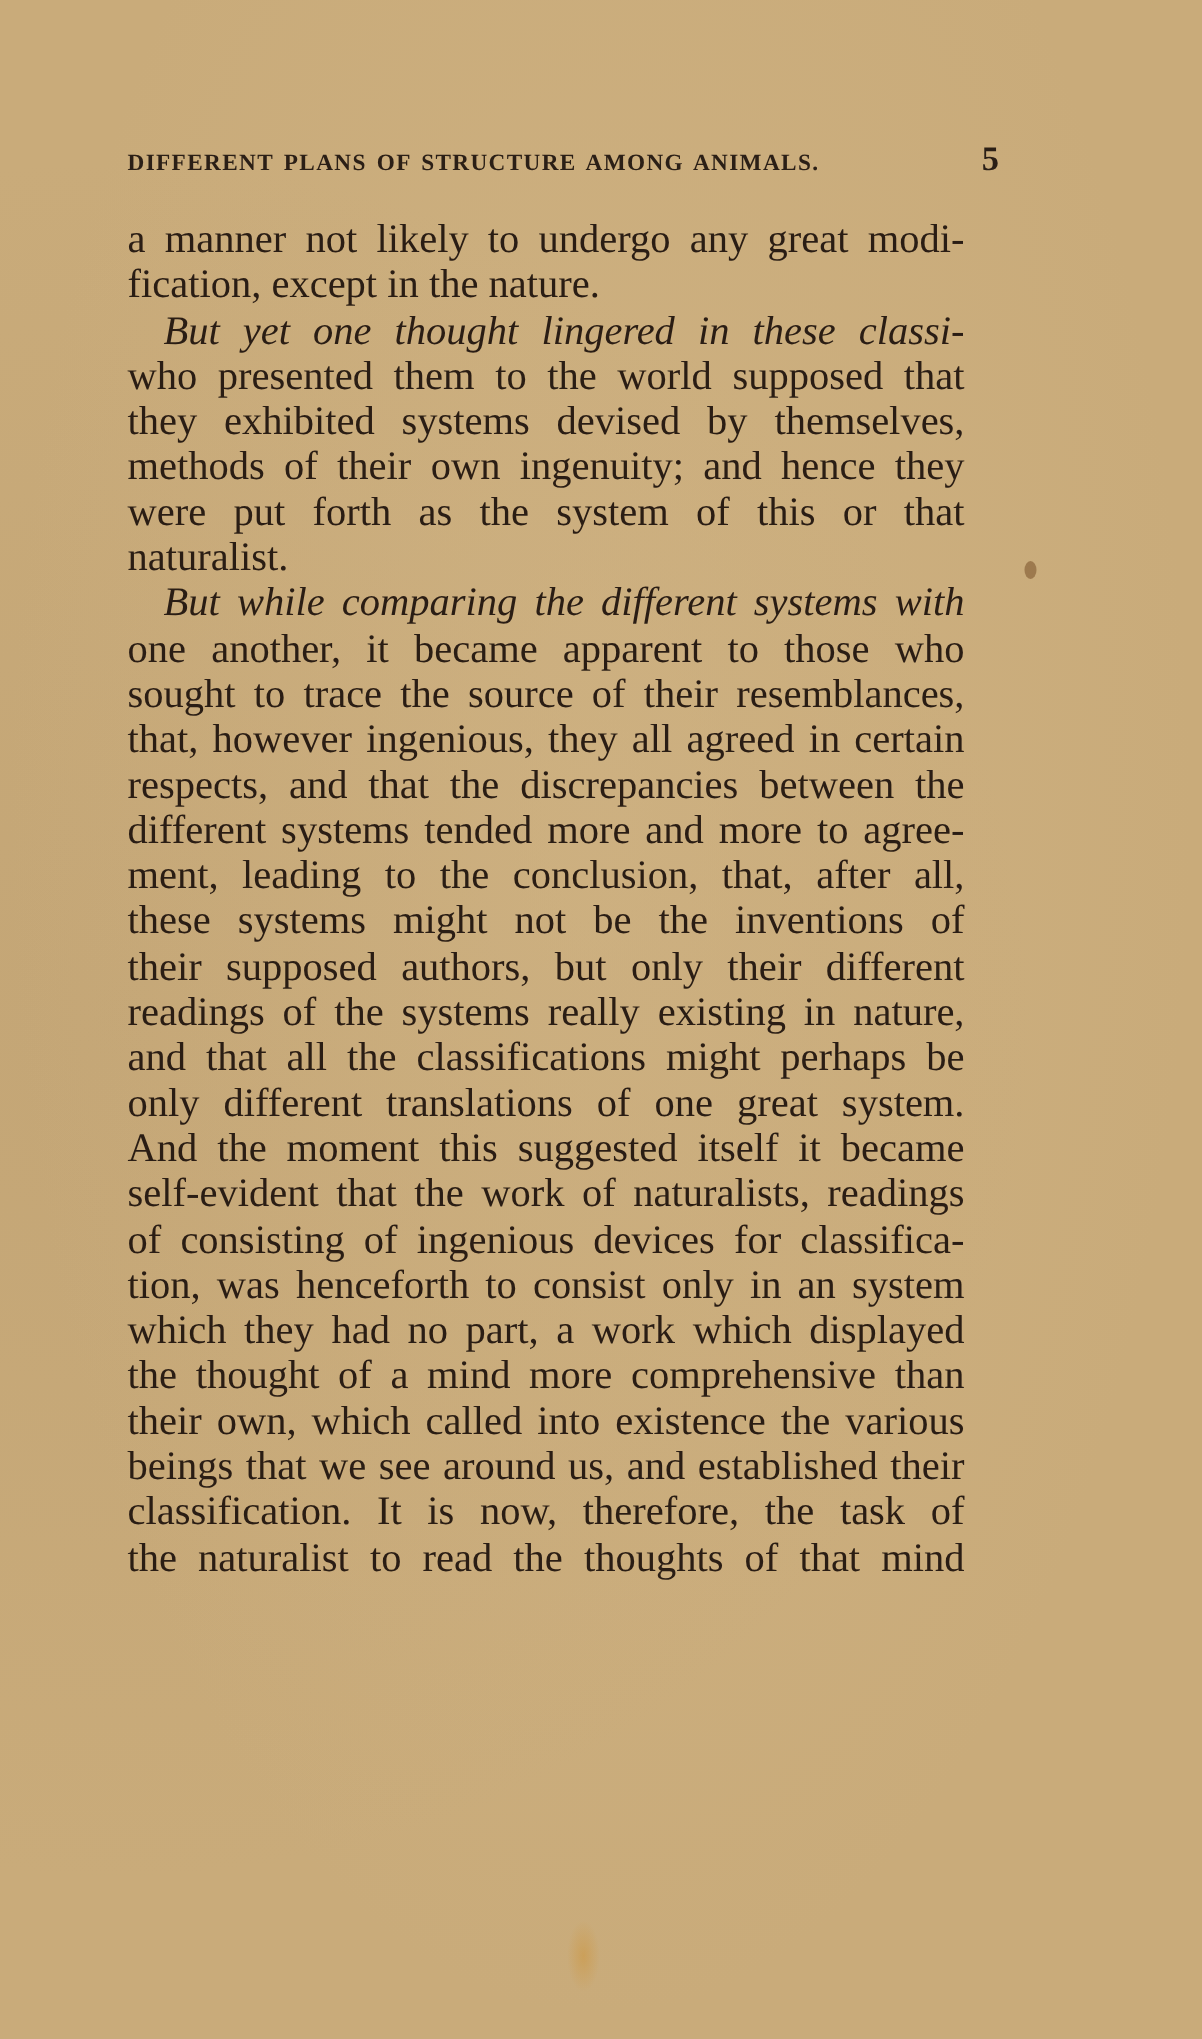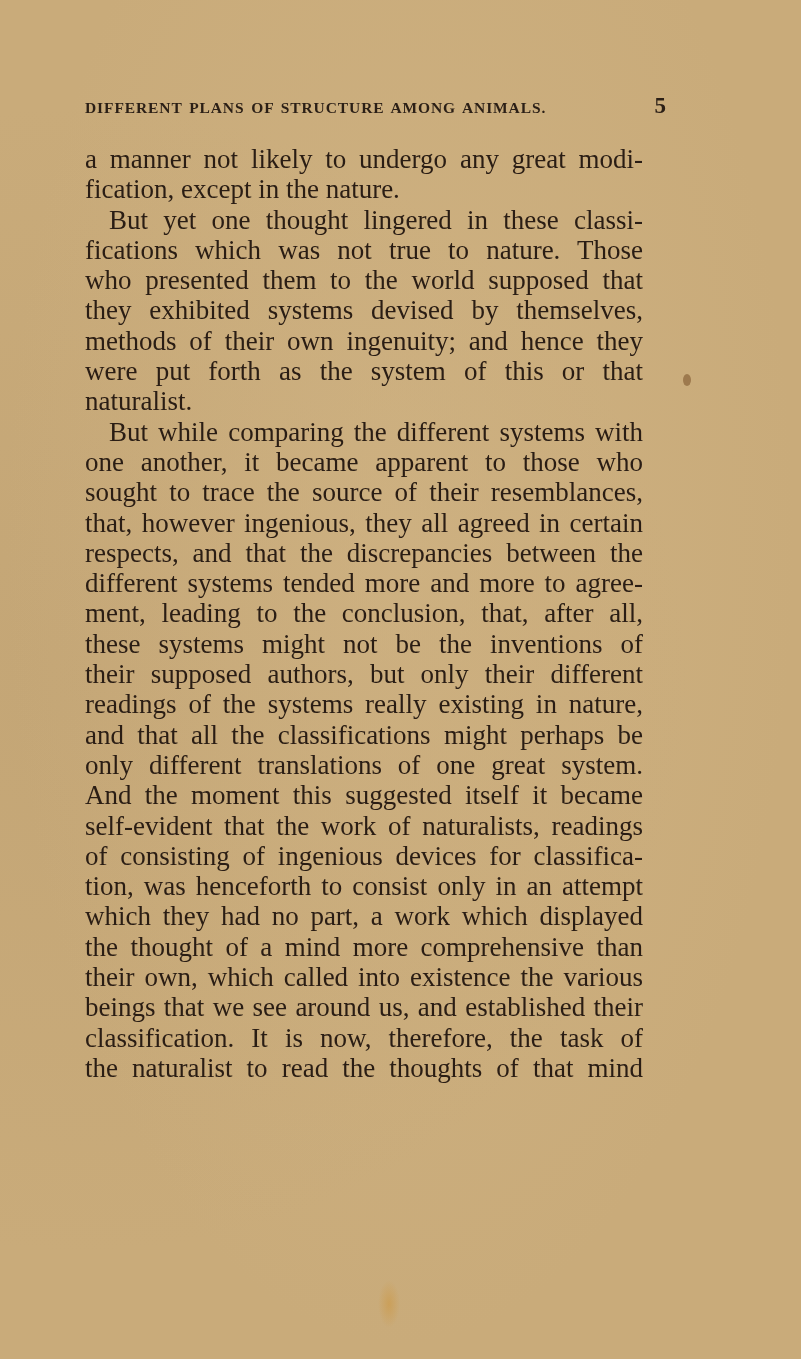--- a/index.html
+++ b/index.html
@@ -58,20 +58,21 @@
       white-space: nowrap;
       text-align: justify;
       text-align-last: justify;
       color: #2a1d14;
     }
     .line.last {
       text-align-last: left;
     }
     .line.indent {
       padding-left: 24px;
+      font-style: italic;
     }
     .stain {
       position: absolute;
       border-radius: 50%;
       pointer-events: none;
     }
   </style>
 </head>
 <body>
 
@@ -82,42 +83,41 @@
 
   <div class="running-head">
     <span class="running-title">DIFFERENT PLANS OF STRUCTURE AMONG ANIMALS.</span>
     <span class="page-number">5</span>
   </div>
 
   <div class="body-text">
     <div class="line">a manner not likely to undergo any great modi-</div>
     <div class="line last">fication, except in the nature.</div>
     <div class="line indent">But yet one thought lingered in these classi-</div>
-    <div class="line">fications which was not true to nature. Those</div>
     <div class="line">who presented them to the world supposed that</div>
     <div class="line">they exhibited systems devised by themselves,</div>
     <div class="line">methods of their own ingenuity; and hence they</div>
     <div class="line">were put forth as the system of this or that</div>
     <div class="line last">naturalist.</div>
     <div class="line indent">But while comparing the different systems with</div>
     <div class="line">one another, it became apparent to those who</div>
     <div class="line">sought to trace the source of their resemblances,</div>
     <div class="line">that, however ingenious, they all agreed in certain</div>
     <div class="line">respects, and that the discrepancies between the</div>
     <div class="line">different systems tended more and more to agree-</div>
     <div class="line">ment, leading to the conclusion, that, after all,</div>
     <div class="line">these systems might not be the inventions of</div>
     <div class="line">their supposed authors, but only their different</div>
     <div class="line">readings of the systems really existing in nature,</div>
     <div class="line">and that all the classifications might perhaps be</div>
     <div class="line">only different translations of one great system.</div>
     <div class="line">And the moment this suggested itself it became</div>
     <div class="line">self-evident that the work of naturalists, readings</div>
     <div class="line">of consisting of ingenious devices for classifica-</div>
-    <div class="line">tion, was henceforth to consist only in an attempt</div>
+    <div class="line">tion, was henceforth to consist only in an system</div>
     <div class="line">which they had no part, a work which displayed</div>
     <div class="line">the thought of a mind more comprehensive than</div>
     <div class="line">their own, which called into existence the various</div>
     <div class="line">beings that we see around us, and established their</div>
     <div class="line">classification. It is now, therefore, the task of</div>
     <div class="line">the naturalist to read the thoughts of that mind</div>
   </div>
 
 </div>
 

